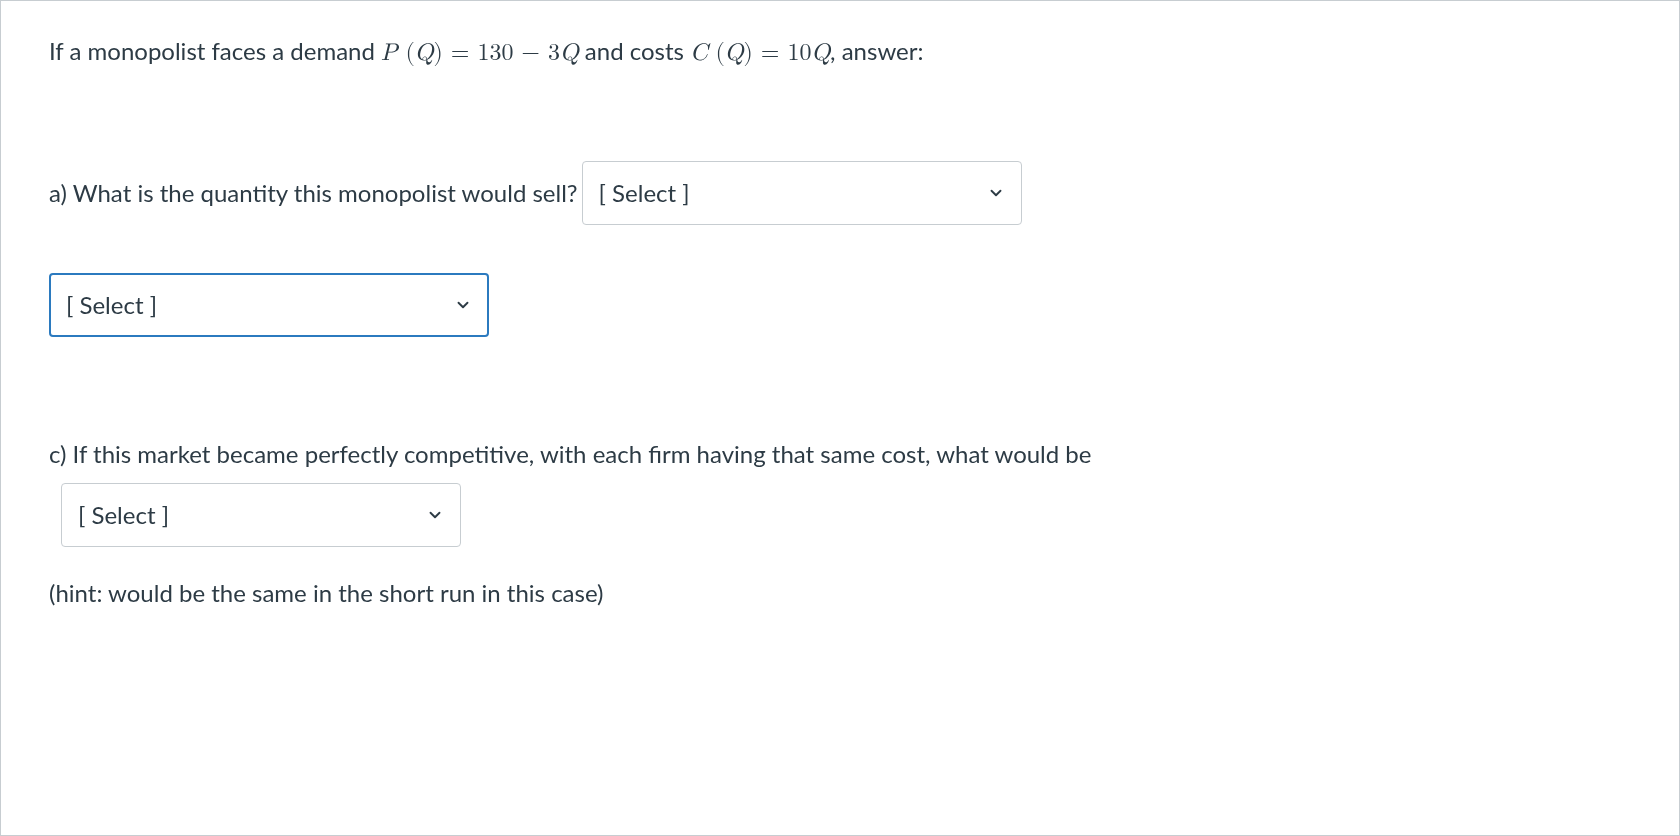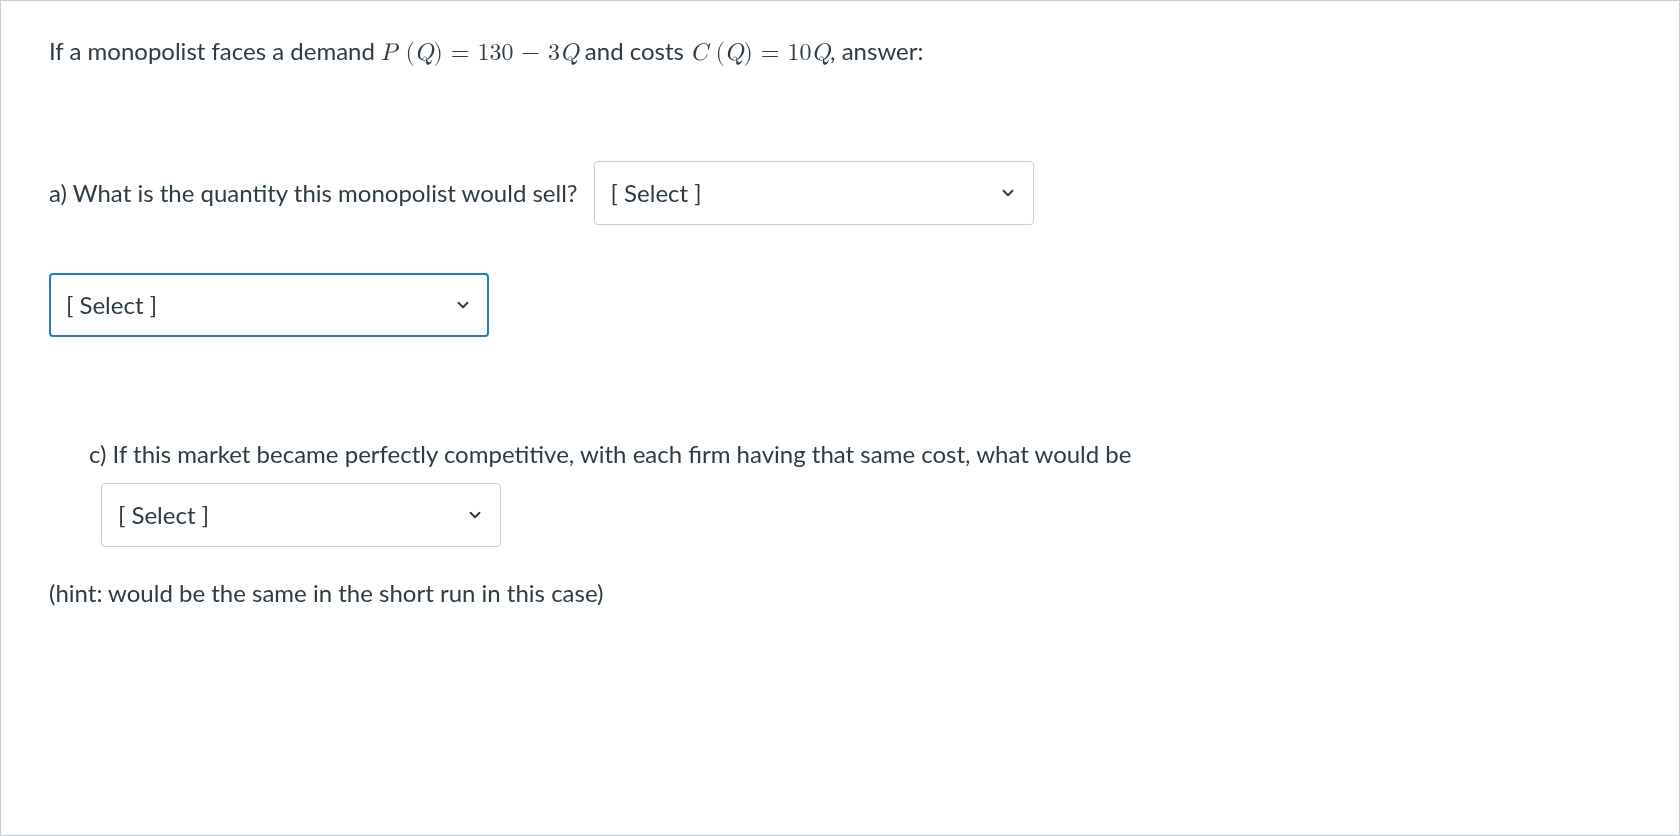--- a/index.html
+++ b/index.html
@@ -30,21 +30,21 @@
       font-style: italic;
     }
     .math-upright {
       font-family: "Latin Modern Math", "STIX Two Math", "Cambria Math", "Times New Roman", serif;
       font-style: normal;
     }
     .question-row {
       display: flex;
       align-items: center;
       flex-wrap: wrap;
-      gap: 16px;
+      gap: 4px;
       margin-bottom: 48px;
     }
     .question-block {
       margin-bottom: 48px;
     }
     .select-box {
       display: inline-flex;
       align-items: center;
       justify-content: space-between;
       border: 1px solid #c7cdd1;
@@ -74,21 +74,20 @@
       display: block;
     }
     .line-spacer {
       height: 40px;
     }
     .hint {
       margin-top: 28px;
     }
     .part-c-text {
       line-height: 2.4;
-      margin-left: 40px;
     }
     .inline-select-wrapper {
       display: inline-flex;
       vertical-align: middle;
       margin-left: 12px;
     }
   </style>
 </head>
 <body>
 

